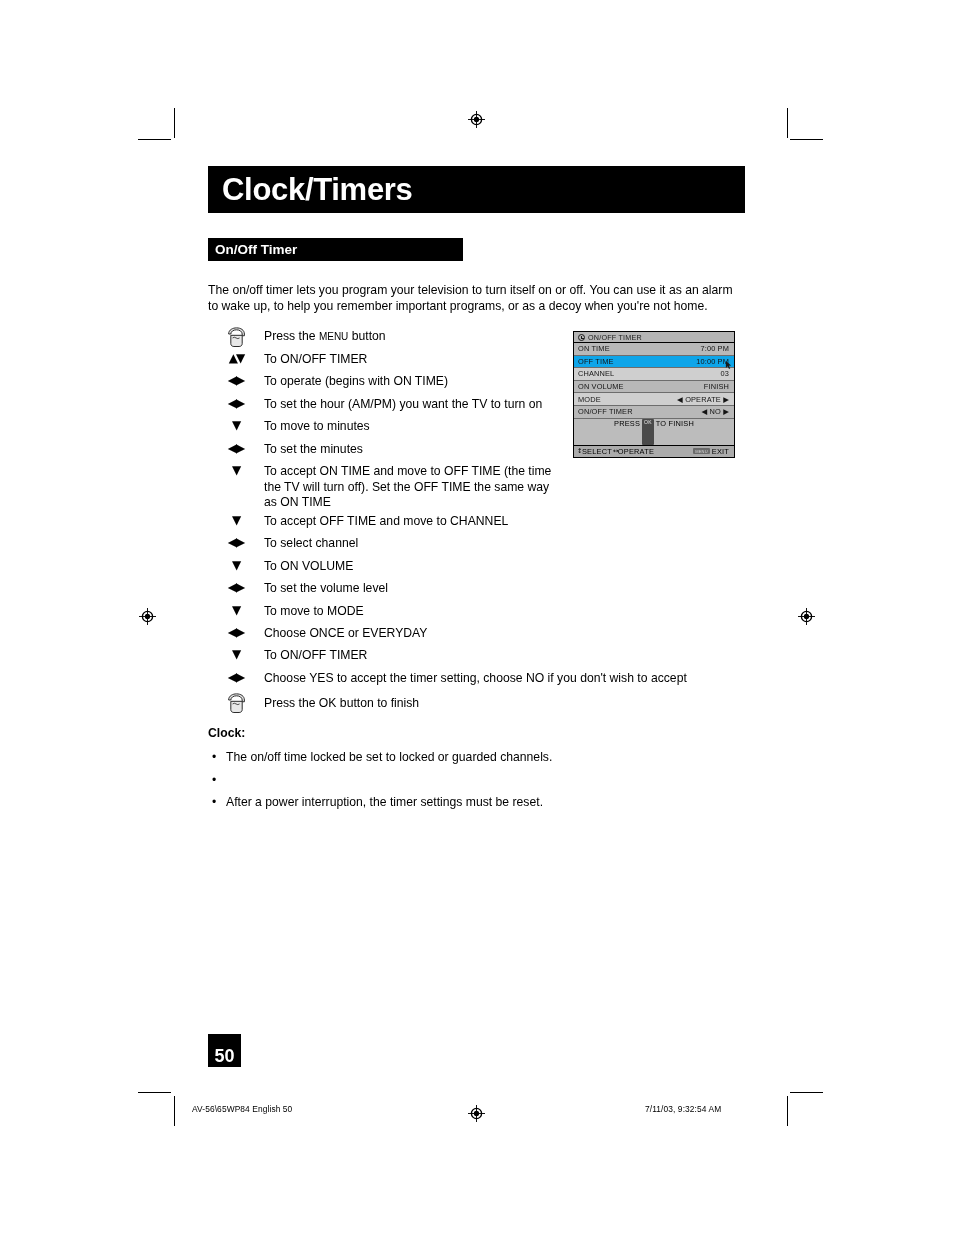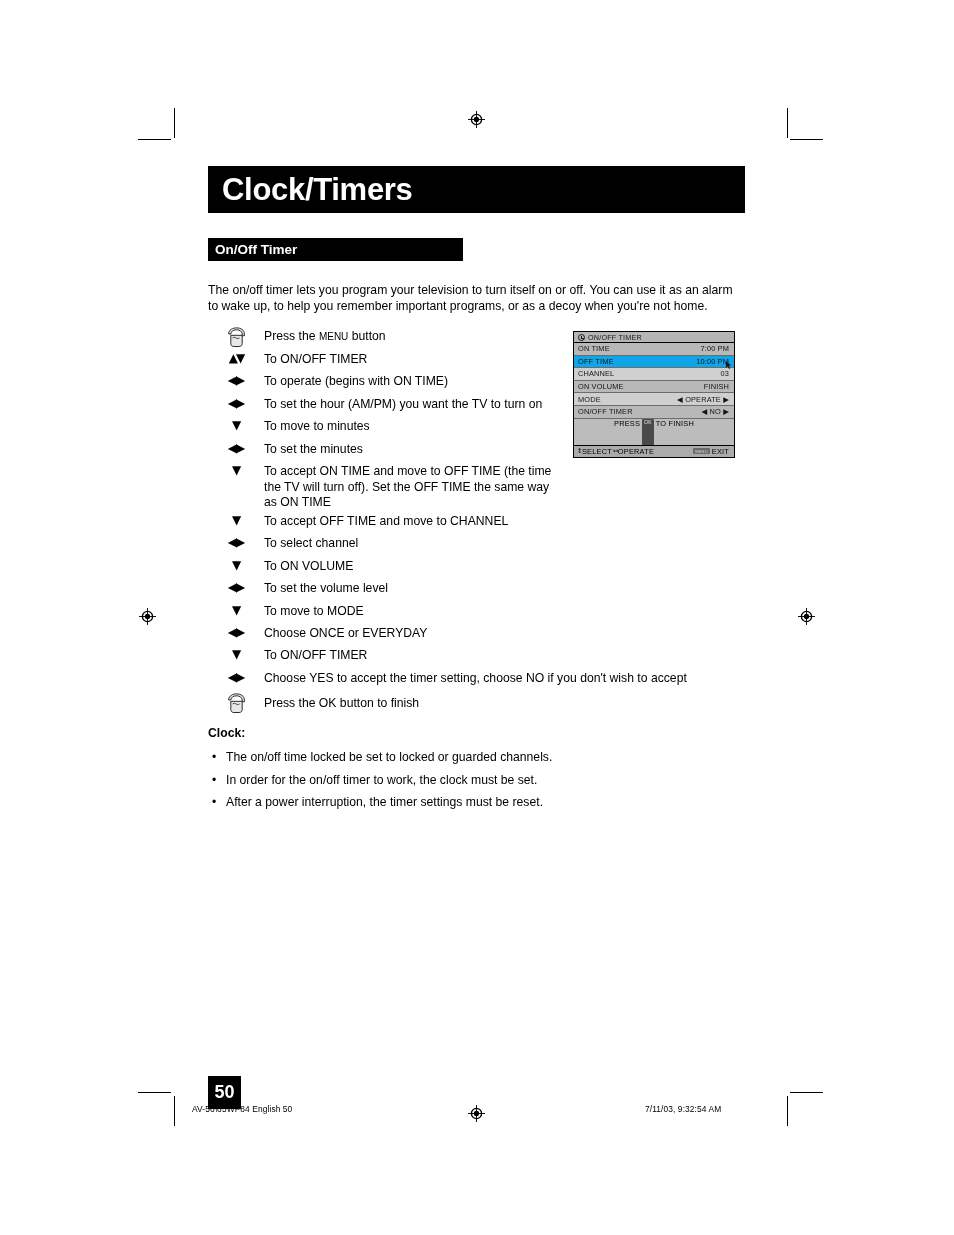--- a/index.html
+++ b/index.html
@@ -269,23 +269,22 @@
 
   
   #page-number-box {
     position: absolute;
     left: 208px;
     top: 1034px;
     width: 33px;
     height: 33px;
     background: #000;
     display: flex;
-    align-items: center;
+    align-items: flex-end;
     justify-content: center;
-    margin-top: 42px;
   }
   #page-number {
     color: #fff;
     font-size: 18px;
     font-weight: bold;
   }
 
   
   #footer-file {
     position: absolute;
@@ -542,21 +541,20 @@
 </div>
 
 <div id="notes-heading">Clock:</div>
 <div id="notes-list">
   <div class="note">
     <span class="note-bullet">•</span>
     <span>The on/off time locked be set to locked or guarded channels.</span>
   </div>
   <div class="note">
     <span class="note-bullet">•</span>
-    <span>In order for the on/off timer to work, the clock must be set.</span>
   </div>
   <div class="note">
     <span class="note-bullet">•</span>
     <span>After a power interruption, the timer settings must be reset.</span>
   </div>
 </div>
 
 <div id="page-number-box">
   <span id="page-number">50</span>
 </div>

